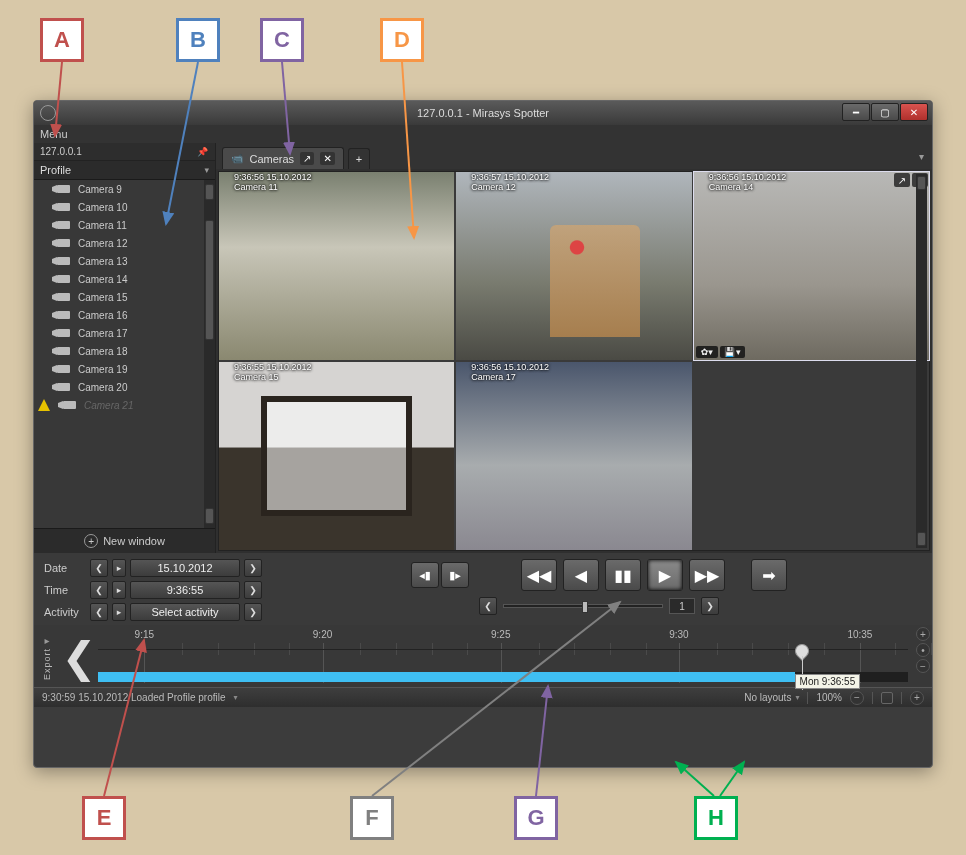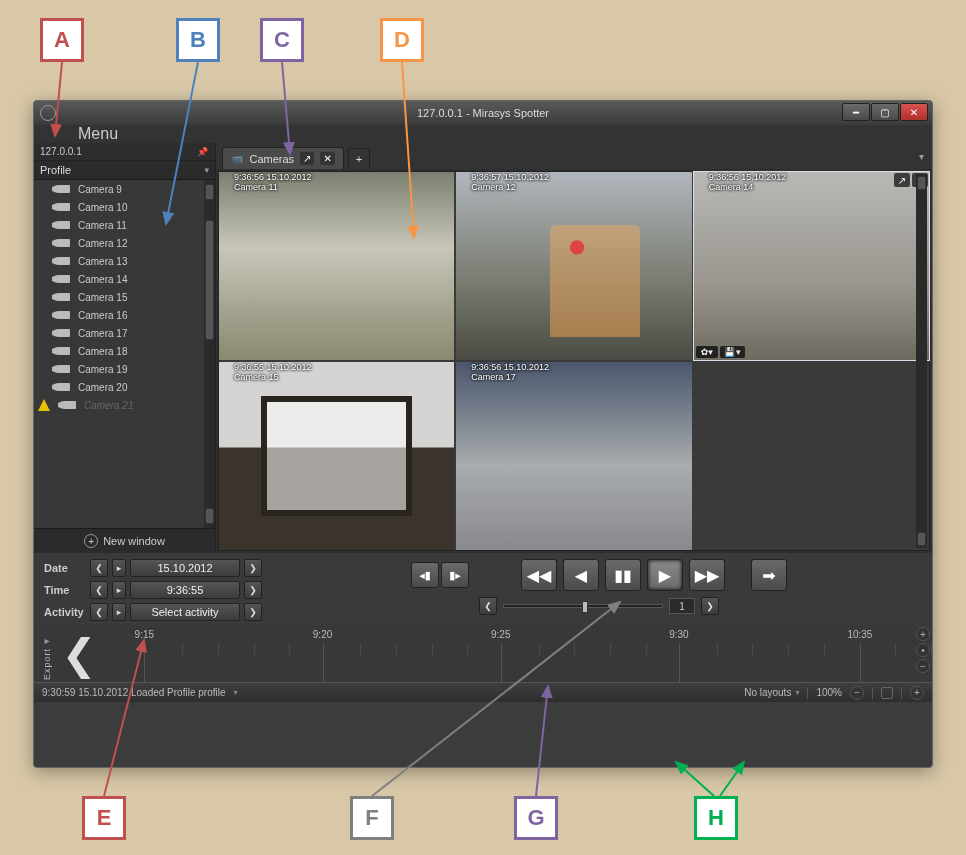--- a/index.html
+++ b/index.html
@@ -19,21 +19,21 @@
   
   .window { position: absolute; left: 33px; top: 100px; width: 900px; height: 668px; background: #3c3c3c; border: 1px solid #666; box-shadow: 0 4px 18px rgba(0,0,0,.35); display:flex; flex-direction:column; border-radius:4px; overflow:hidden;}
   .titlebar { height: 24px; background: linear-gradient(#5a5a5a,#3a3a3a); display:flex; align-items:center; position:relative; }
   .titlebar .logo { width:16px; height:16px; border:1px solid #999; border-radius:50%; margin-left:6px;}
   .titlebar .title { position:absolute; left:50%; transform:translateX(-50%); color:#ddd; font-size:11px;}
   .winbtns { position:absolute; right:4px; top:2px; display:flex; gap:0;}
   .winbtn { width:28px; height:18px; background:linear-gradient(#6a6a6a,#4a4a4a); border:1px solid #222; color:#fff; font-size:10px; display:flex; align-items:center; justify-content:center; border-radius:2px; margin-left:1px; cursor:pointer;}
   .winbtn.close { background:linear-gradient(#d9534f,#b0302c);}
   
   .menubar { height:18px; background:#333; display:flex; align-items:center;}
-  .menubar .menu { color:#ccc; font-size:16px; padding:0 24px; cursor:pointer;margin-left:20px;}
+  .menubar .menu { color:#ccc; font-size:11px; padding:0 6px; cursor:pointer;}
 
   .main-row { flex:0 0 410px; display:flex; min-height:0;}
   
   
   .sidebar { width:182px; background:#383838; display:flex; flex-direction:column; border-right:1px solid #222;justify-content:center;}
   .server-lbl { background:#2d2d2d; color:#ccc; font-size:10px; padding:3px 6px; display:flex; justify-content:space-between; align-items:center; border-bottom:1px solid #222;}
   .pin-icon { font-size:9px; color:#aaa;}
   .profile-row { background:#2b2b2b; color:#ddd; font-size:11px; padding:3px 6px; display:flex; align-items:center; justify-content:space-between; border-bottom:1px solid #1a1a1a;}
   .profile-row .chev { font-size:9px; color:#999;}
   .camlist { flex:1; overflow:hidden; position:relative;}
@@ -78,21 +78,21 @@
   .scene-door::after { content:""; position:absolute; top:18%; left:18%; right:18%; bottom:18%; background:rgba(255,255,255,.55); border:6px solid #2a241e;}
   .scene-boxes     { background: linear-gradient(180deg,#4a566c 0%, #a8acae 55%, #8a8890 100%);}
   .scene-outdoor::after{content:"";position:absolute;left:40%;top:28%;width:38%;height:60%;background:radial-gradient(circle at 30% 20%, #d44 6%, transparent 7%), linear-gradient(#c0a27c,#a67e4e);border-radius:6px 6px 0 0;}
 
   
   .timepanel { background:#333;}
   .tp-header { text-align:center; color:#ccc; font-size:11px; font-weight:bold; padding:3px 0; background:linear-gradient(#4a4a4a,#363636); border-top:1px solid #555; border-bottom:1px solid #222;}
   .tp-body { display:flex; padding:6px 10px 4px; gap:14px; background:#3a3a3a;}
   .tp-left { display:flex; flex-direction:column; gap:4px;}
   .tp-row { display:flex; align-items:center; gap:4px; color:#ccc; font-size:11px;}
-  .tp-row .lbl { width:42px;font-weight:bold;}
+  .tp-row .lbl { width:42px;}
   .navbtn { width:18px; height:18px; background:linear-gradient(#555,#3c3c3c); border:1px solid #222; color:#ddd; font-size:9px; display:flex; align-items:center; justify-content:center; cursor:pointer; border-radius:2px;}
   .navbtn.sm { width:14px; height:18px;}
   .valpill { min-width:110px; height:18px; background:linear-gradient(#555,#3c3c3c); border:1px solid #222; color:#eee; font-size:11px; display:flex; align-items:center; justify-content:center; border-radius:2px;}
   
   .tp-center { flex:1; display:flex; flex-direction:column; align-items:center; gap:6px;}
   .t-controls { display:flex; gap:6px; align-items:center;}
   .stepgroup { display:flex; gap:2px;}
   .pbtn { width:34px; height:30px; background:linear-gradient(#6a6a6a,#4a4a4a); border:1px solid #222; color:#fff; display:flex; align-items:center; justify-content:center; border-radius:3px; cursor:pointer; font-size:14px;}
   .pbtn.sm { width:28px; height:26px; font-size:11px;}
   .pbtn.lg { width:36px; height:32px; font-size:16px;}
@@ -460,20 +460,29 @@
           <span class="tl-minor" style="left: calc(67.6%);"></span>
           <span class="tl-tick" style="left: calc(72% - 12px);">9:30</span>
           <span class="tl-minor" style="left: calc(76.4%);"></span>
           <span class="tl-minor" style="left: calc(80.8%);"></span>
           <span class="tl-minor" style="left: calc(85.2%);"></span>
           <span class="tl-minor" style="left: calc(89.6%);"></span>
           <span class="tl-tick" style="left: calc(94% - 12px);">10:35</span>
           <span class="tl-minor" style="left: calc(98.4%);"></span>
           <span class="tl-minor" style="left: calc(102.8%);"></span>
         </div>
+      <div class="tl-track">
+        <div class="tl-band"></div>
+        <div class="tl-fill" style="width:86%;"></div>
+        <div class="tl-cursor" style="left:86%;">
+          <div class="pin"></div>
+            <div class="line"></div>
+        </div>
+        <div class="tl-tooltip" style="left:86%;">Mon 9:36:55</div>
+      </div>
     </div>
     <div class="tl-zoom">
       <span class="zm">+</span>
       <span class="zm">•</span>
       <span class="zm">−</span>
     </div>
   </div>
 
   <div class="statusbar">
     <span>9:30:59 15.10.2012 Loaded Profile profile</span>

